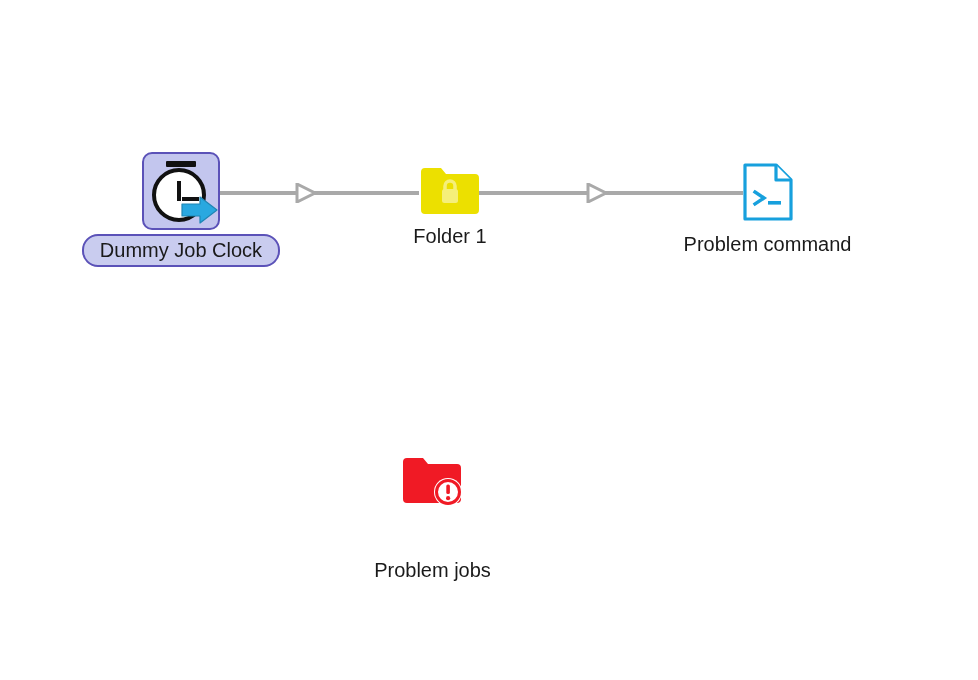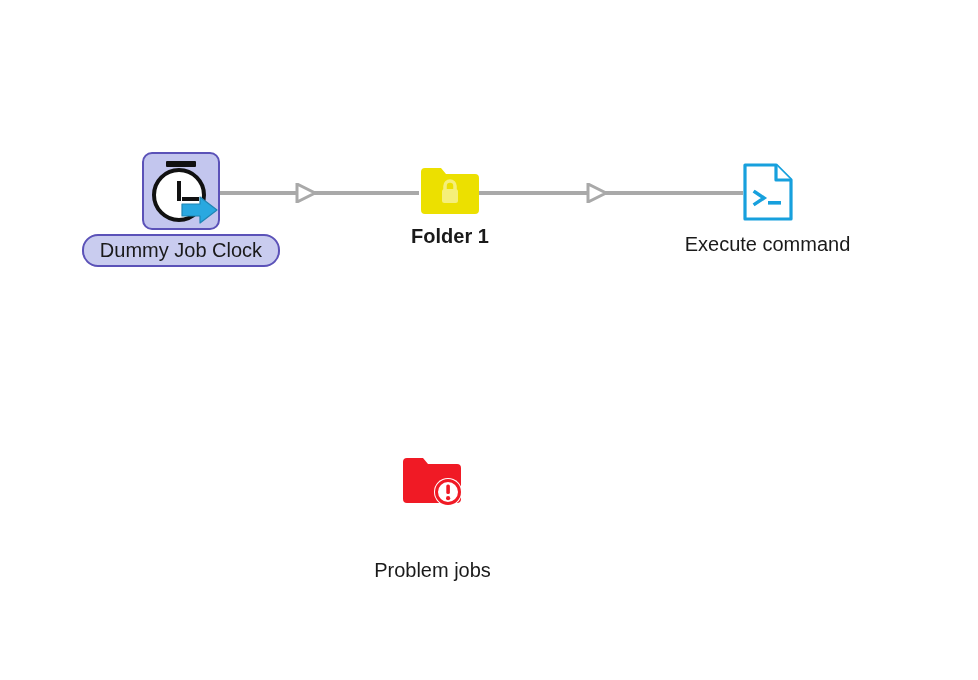--- a/index.html
+++ b/index.html
@@ -112,21 +112,20 @@
   }
   .label-pill .node-label {
     margin-top: 0;
   }
 
   
   #node-folder1 {
     left: 380px;
     top: 166px;
     width: 140px;
-    font-weight: bold;
   }
   .folder-shape {
     width: 60px;
     height: 48px;
     position: relative;
   }
 
   
   #node-exec {
     left: 655px;
@@ -210,21 +209,21 @@
     <div class="node-icon">
       <svg class="doc-shape" viewBox="0 0 52 60">
         <path d="M3,3 h31 l15,15 v39 h-46 z" fill="#ffffff" stroke="#17a0dd" stroke-width="3.2" stroke-linejoin="round"></path>
         <path d="M34,3 v15 h15" fill="#ffffff" stroke="#17a0dd" stroke-width="3.2" stroke-linejoin="round"></path>
         <g>
           <path d="M13,30 l9,6 l-9,6" fill="none" stroke="#17a0dd" stroke-width="3.4" stroke-linecap="square" stroke-linejoin="miter"></path>
           <rect x="26" y="39" width="13" height="3.6" fill="#17a0dd"></rect>
         </g>
       </svg>
     </div>
-    <div class="node-label">Execute command</div>
+    <div class="node-label">Problem command</div>
   </div>
 
   <div class="node" id="node-problem">
     <div class="node-icon">
       <svg class="folder-red-shape" viewBox="0 0 62 52">
         <path d="M1,6 a4,4 0 0 1 4,-4 h16 l5,6 h29 a4,4 0 0 1 4,4 v31 a4,4 0 0 1 -4,4 h-50 a4,4 0 0 1 -4,-4 z" fill="#f01a25"></path>
         <g>
           <circle cx="46" cy="36" r="14" fill="#ffffff"></circle>
           <circle cx="46" cy="36" r="11.5" fill="none" stroke="#f01a25" stroke-width="3"></circle>
           <rect x="44.3" y="28.5" width="3.6" height="9.5" rx="1.6" fill="#f01a25"></rect>

